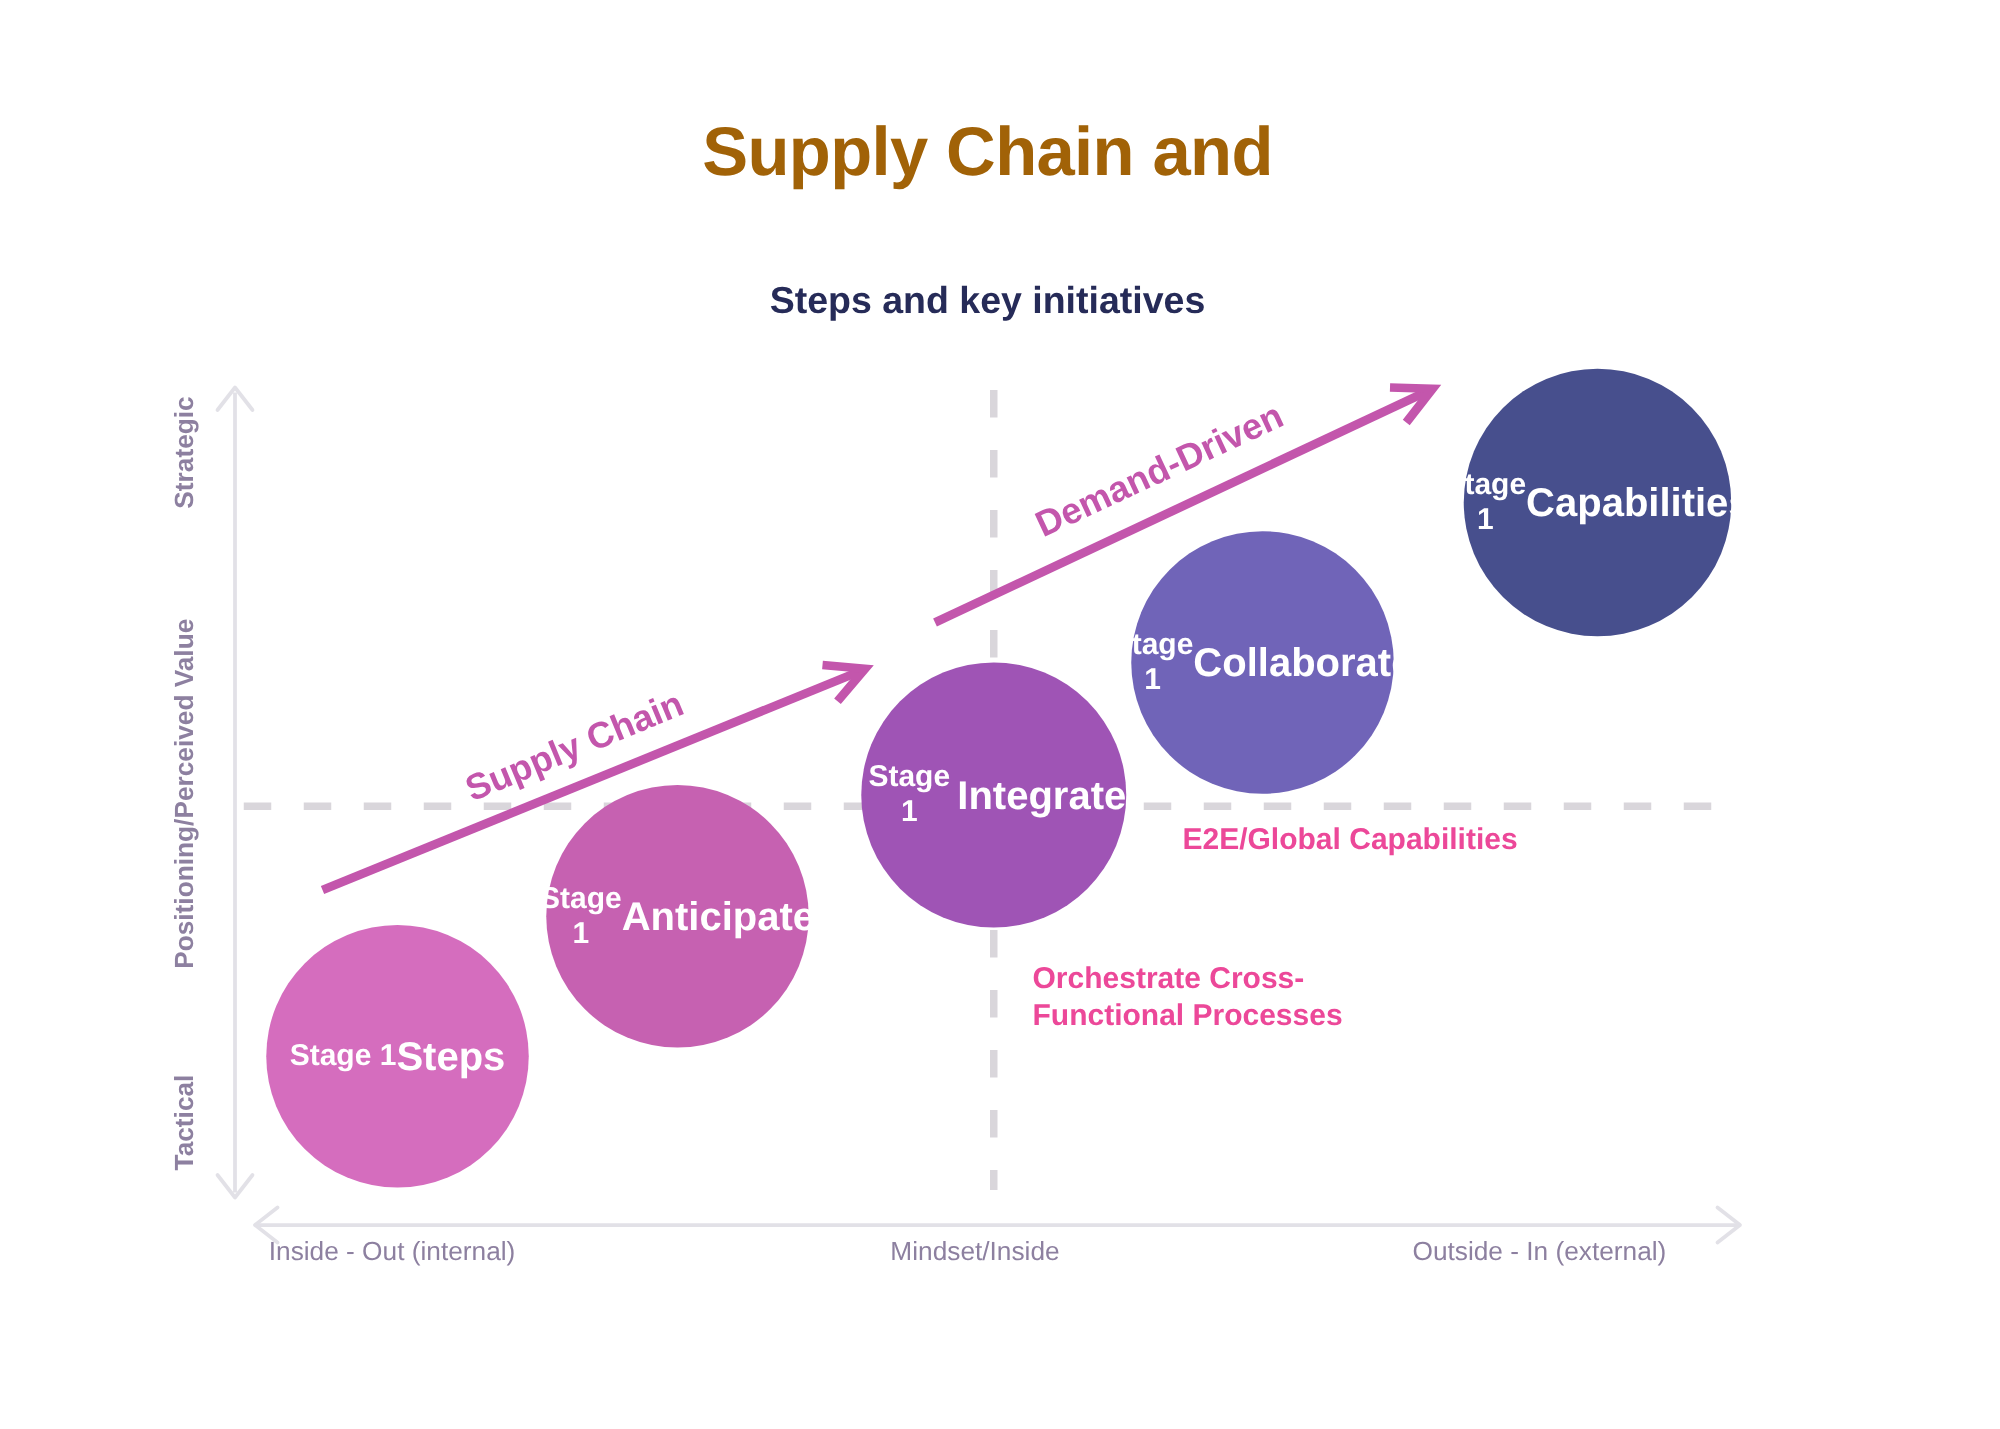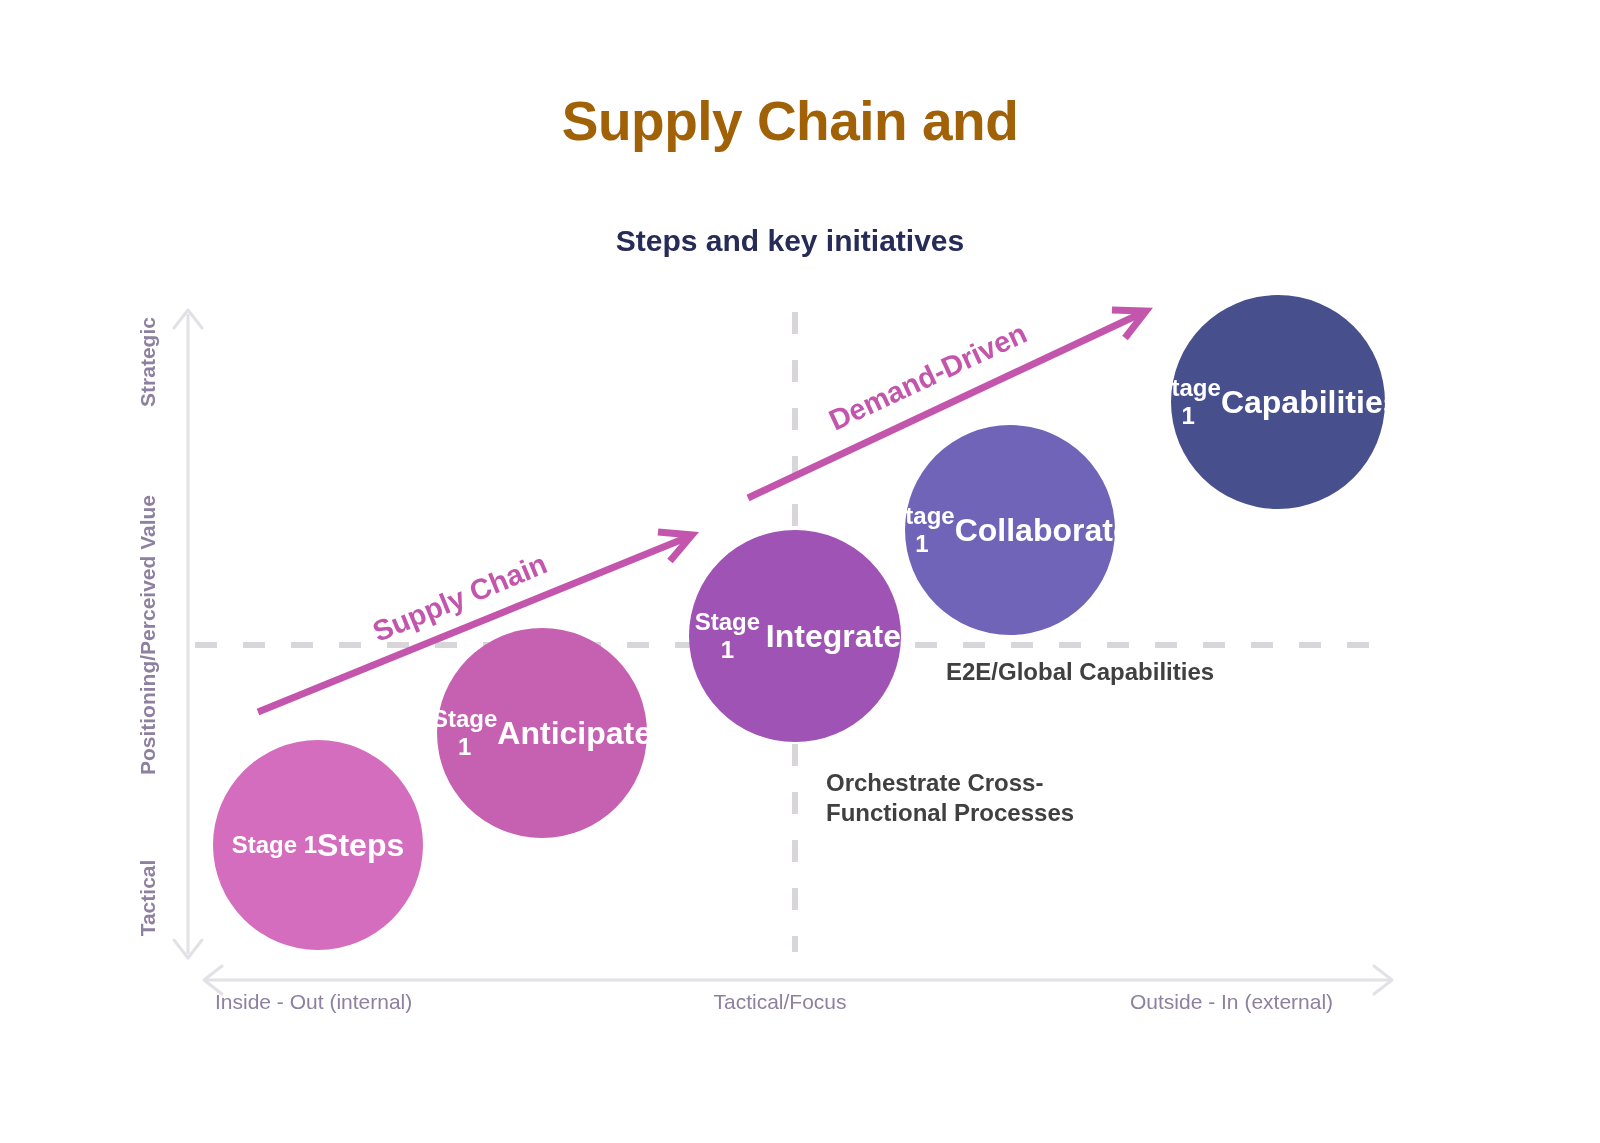--- a/index.html
+++ b/index.html
@@ -22,21 +22,21 @@
     color:#ffffff;text-align:center;
   }
   .stage-label{font-size:24px;font-weight:bold;line-height:28px;}
   .stage-name{font-size:32px;font-weight:bold;line-height:36px;}
   .arrow-label{
     position:absolute;z-index:3;color:#c356ac;font-size:29px;font-weight:bold;white-space:nowrap;
   }
   .arrow-label.supply{left:460px;top:598px;transform:translate(-50%,-50%) rotate(-22.5deg);}
   .arrow-label.demand{left:928px;top:377px;transform:translate(-50%,-50%) rotate(-25deg);}
   .annotation{
-    position:absolute;z-index:2;color:#404040;font-size:24px;font-weight:bold;line-height:30px;
+    position:absolute;z-index:2;color:#ec4899;font-size:24px;font-weight:bold;line-height:30px;
   }
   .ann-building{left:473px;top:877px;white-space:nowrap;}
   .ann-integrating{left:826px;top:768px;width:280px;}
   .ann-e2e{left:946px;top:657px;white-space:nowrap;}
   .y-axis-label{
     position:absolute;z-index:2;color:#8d80a0;font-size:21px;font-weight:bold;
     writing-mode:vertical-rl;transform:rotate(180deg);white-space:nowrap;
   }
   .y-strategic{left:136px;top:362px;transform:rotate(180deg) translateY(50%);}
   .y-positioning{left:136px;top:635px;transform:rotate(180deg) translateY(50%);}
@@ -76,21 +76,21 @@
 
     <path d="M748,498 L1142,313" stroke="#c356ac" stroke-width="7" fill="none"></path>
     <path d="M1112,310 L1146,311 L1125,338" stroke="#c356ac" stroke-width="7" fill="none" stroke-linejoin="miter"></path>
   </svg>
 
   <div class="y-axis-label y-strategic">Strategic</div>
   <div class="y-axis-label y-positioning">Positioning/Perceived Value</div>
   <div class="y-axis-label y-tactical">Tactical</div>
 
   <div class="x-axis-label x-left">Inside - Out (internal)</div>
-  <div class="x-axis-label x-center">Tactical/Focus</div>
+  <div class="x-axis-label x-center">Mindset/Inside</div>
   <div class="x-axis-label x-right">Outside - In (external)</div>
 
   <div class="arrow-label supply">Supply Chain</div>
   <div class="arrow-label demand">Demand-Driven</div>
 
   <div class="stage-circle" style="left: 213px; top: 740px; width: 210px; height: 210px; background-color: rgb(213, 109, 190);">
     <span class="stage-label">Stage 1</span>
     <span class="stage-name">Steps</span>
   </div>
   <div class="stage-circle" style="left: 437px; top: 628px; width: 210px; height: 210px; background-color: rgb(198, 97, 177);">

